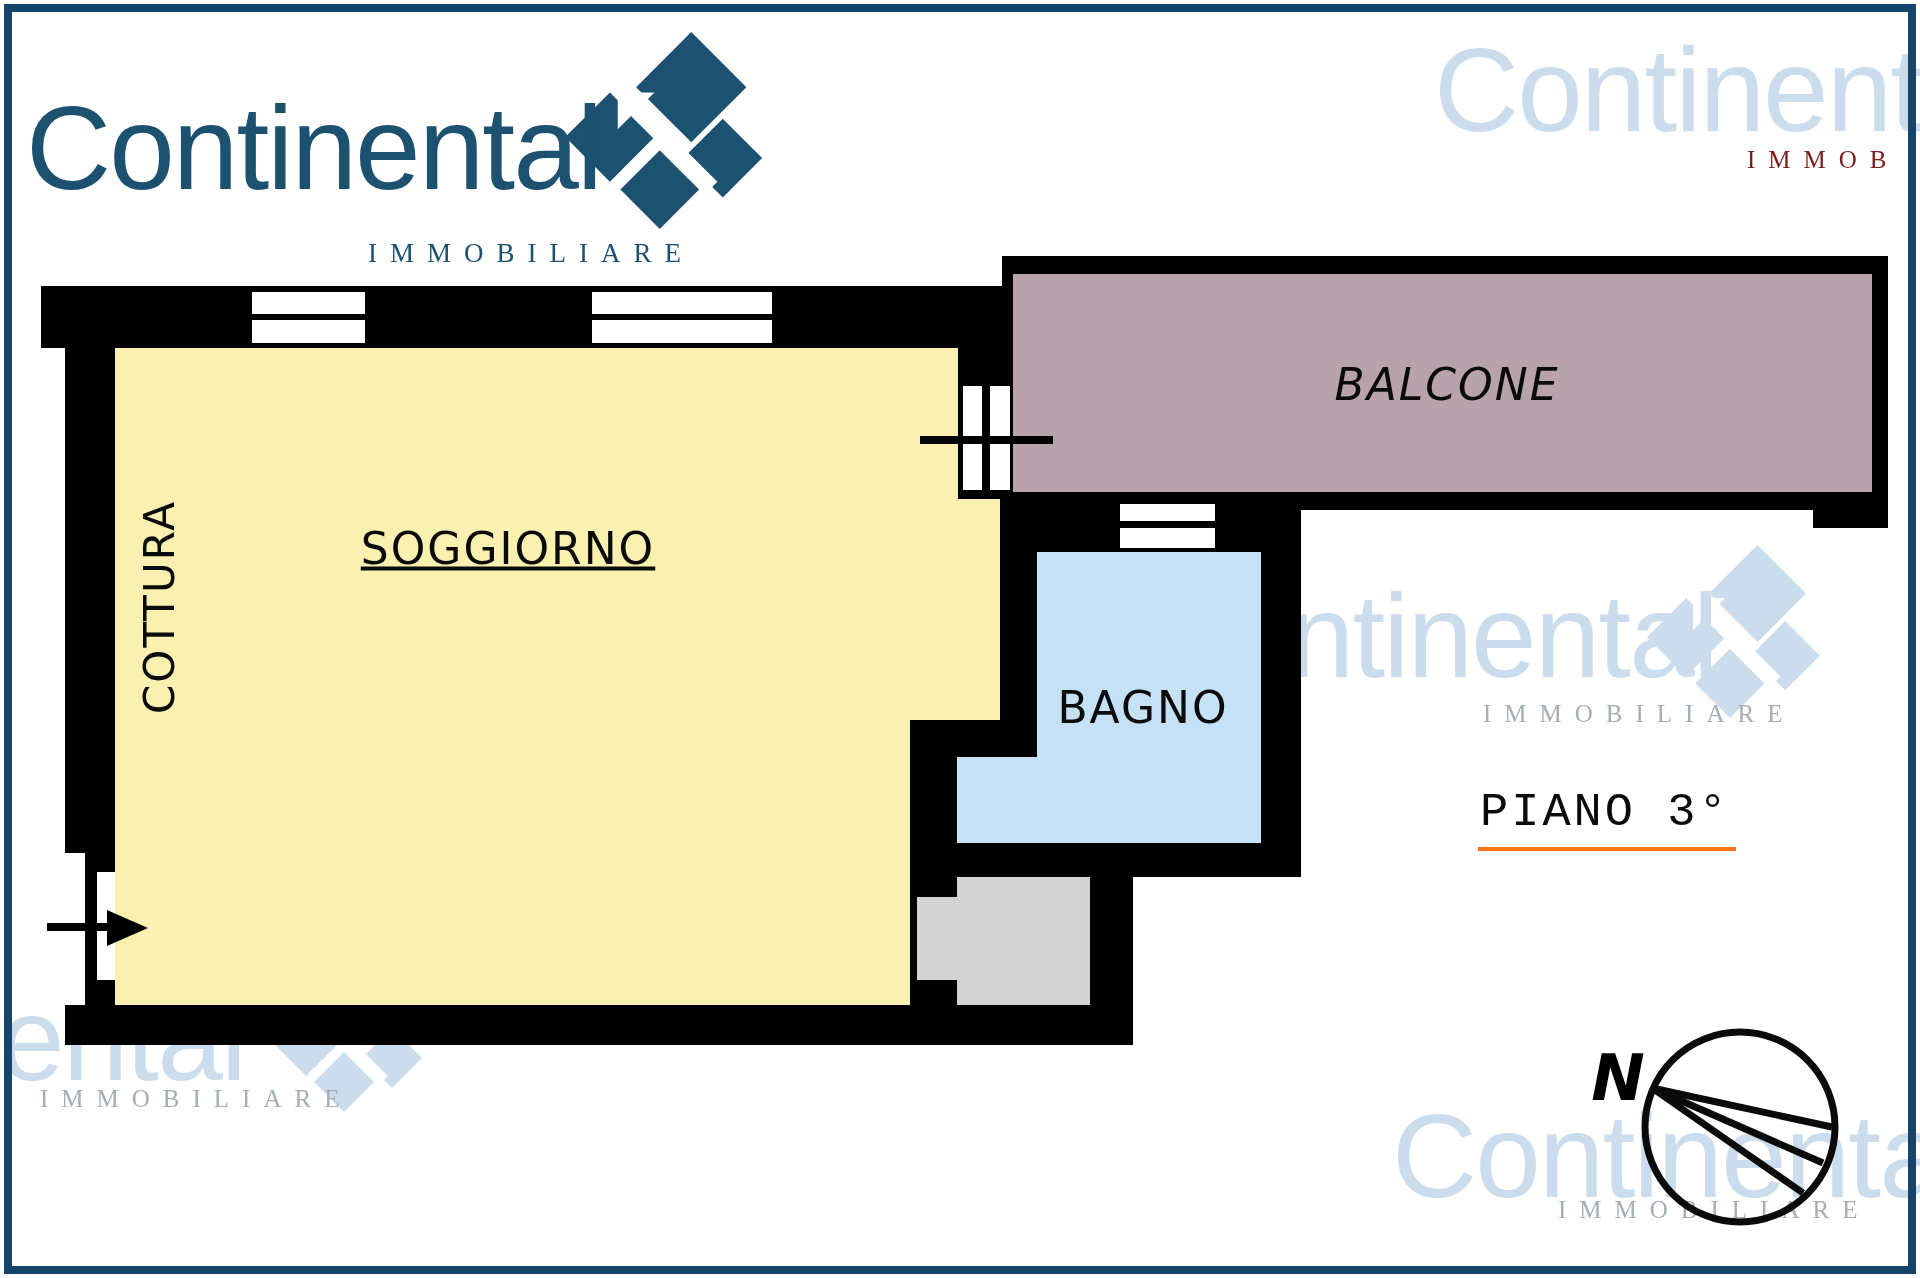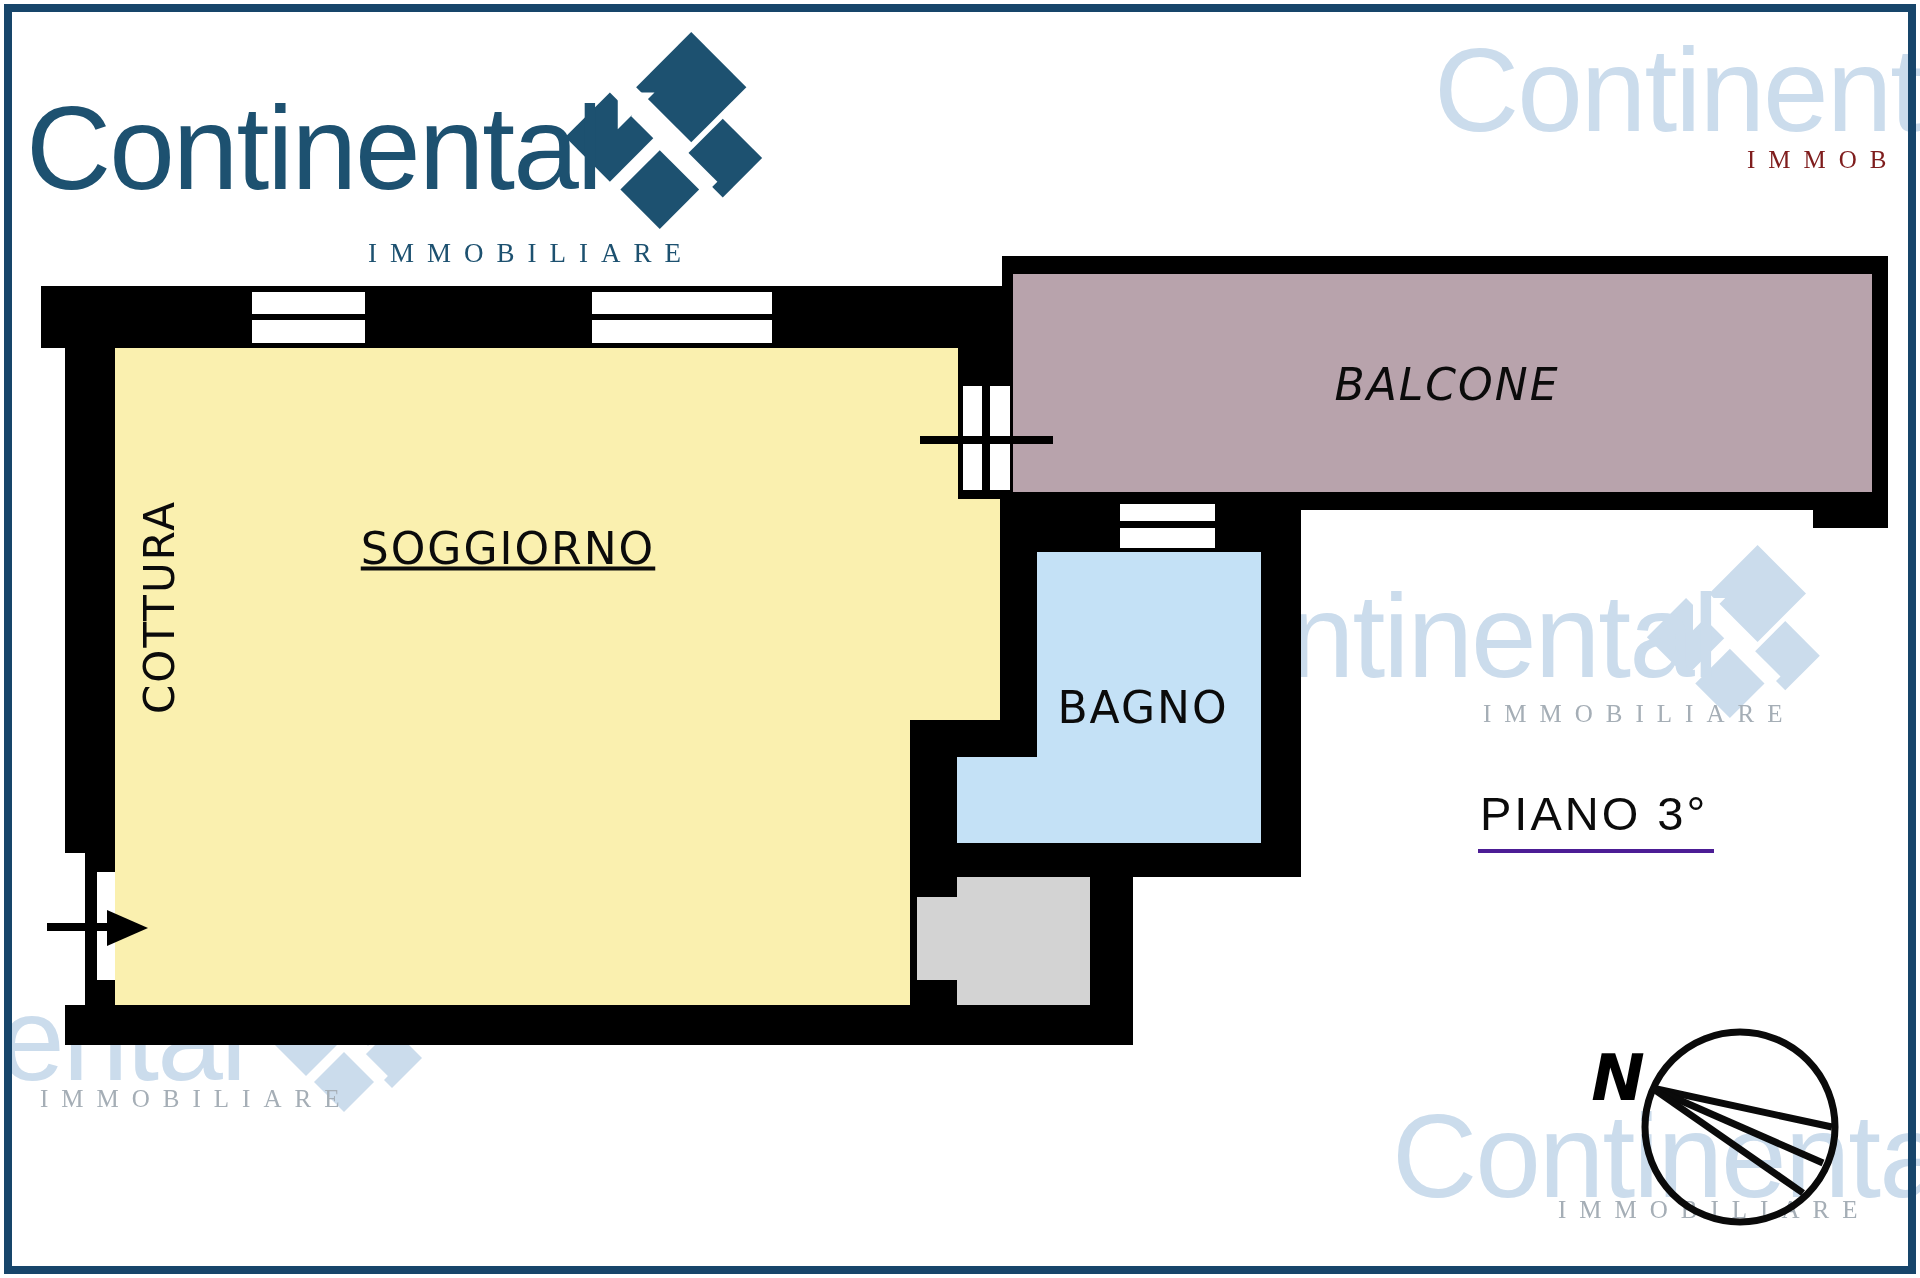--- a/index.html
+++ b/index.html
@@ -42,22 +42,22 @@
     font-family:"DejaVu Sans",sans-serif;font-size:44px;letter-spacing:2px;
     white-space:nowrap;transform:translate(-50%,-50%);
   }
   .room-label.rot{
     transform:none;width:320px;height:52px;line-height:52px;text-align:center;
     letter-spacing:2px;font-size:42px;
     transform:rotate(-90deg);
   }
   .floor-label{
     position:absolute;z-index:15;color:var(--label);
-    font-family:Liberation Sans, sans-serif;font-size:47px;letter-spacing:3px;
-    border-bottom:4px solid #4c1d95;padding:0 6px 8px 2px;white-space:nowrap;
+    font-family:Liberation Mono, monospace;font-size:47px;letter-spacing:3px;
+    border-bottom:4px solid #f97316;padding:0 6px 8px 2px;white-space:nowrap;
   }
   
   #compass{position:absolute;left:1630px;top:1018px;z-index:15;}
   .north-label{
     position:absolute;left:1618px;top:1078px;z-index:16;
     transform:translate(-50%,-50%);
     font-family:"DejaVu Sans",sans-serif;font-style:italic;font-weight:bold;
     font-size:64px;color:#000;
   }
 </style>

